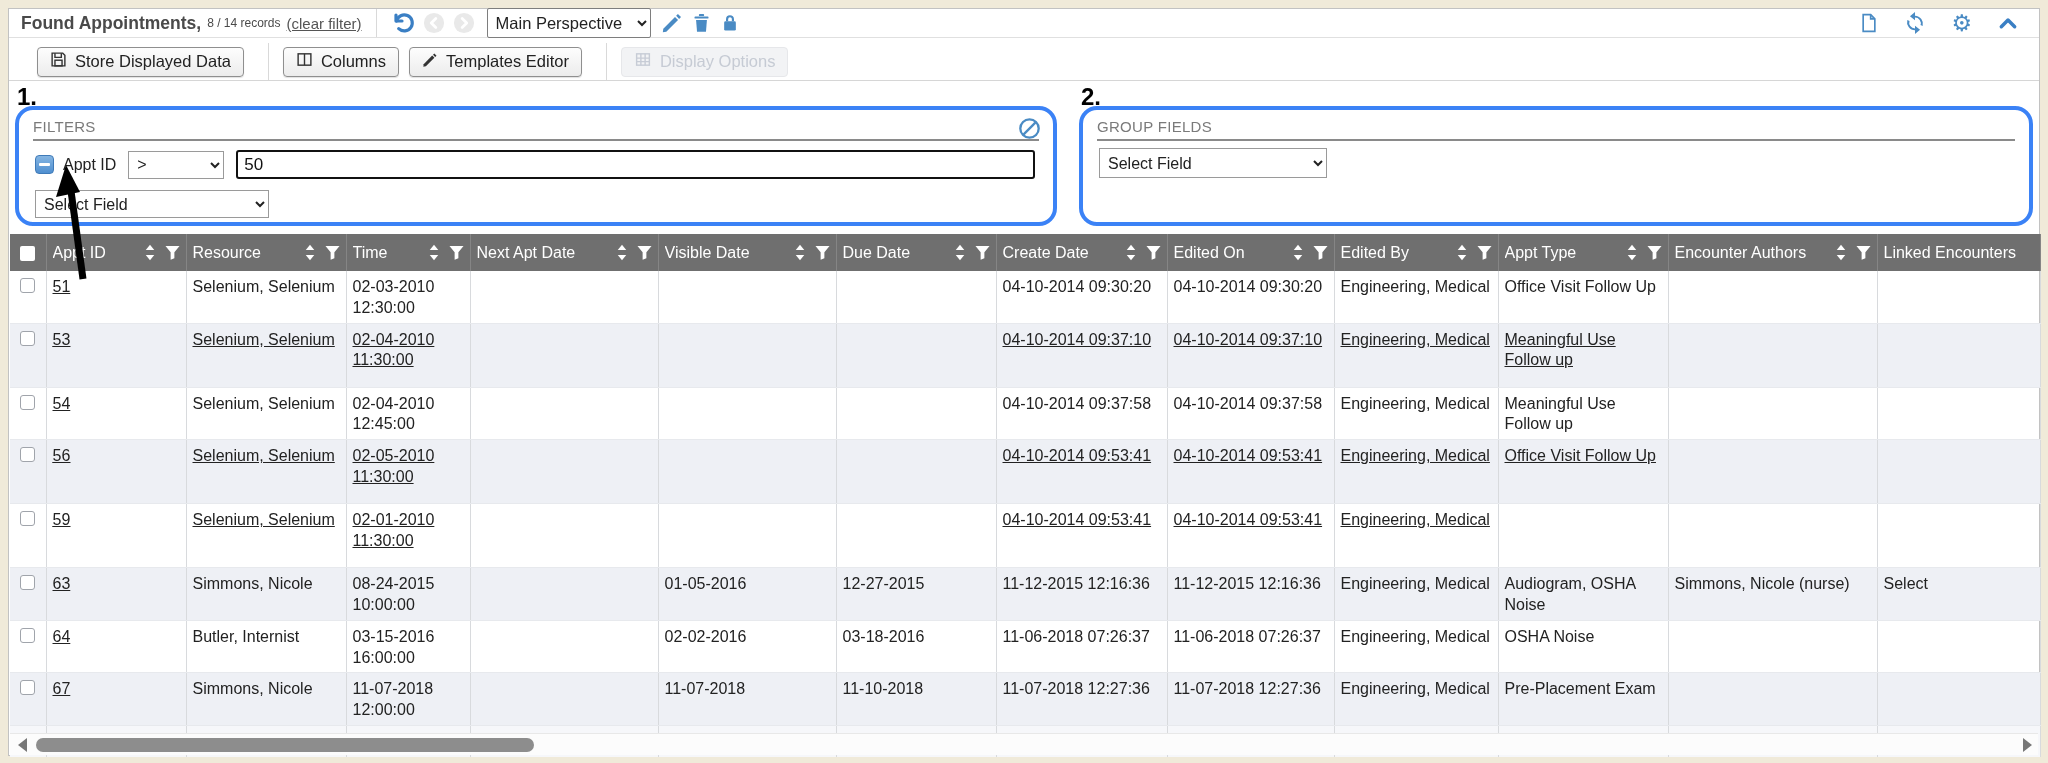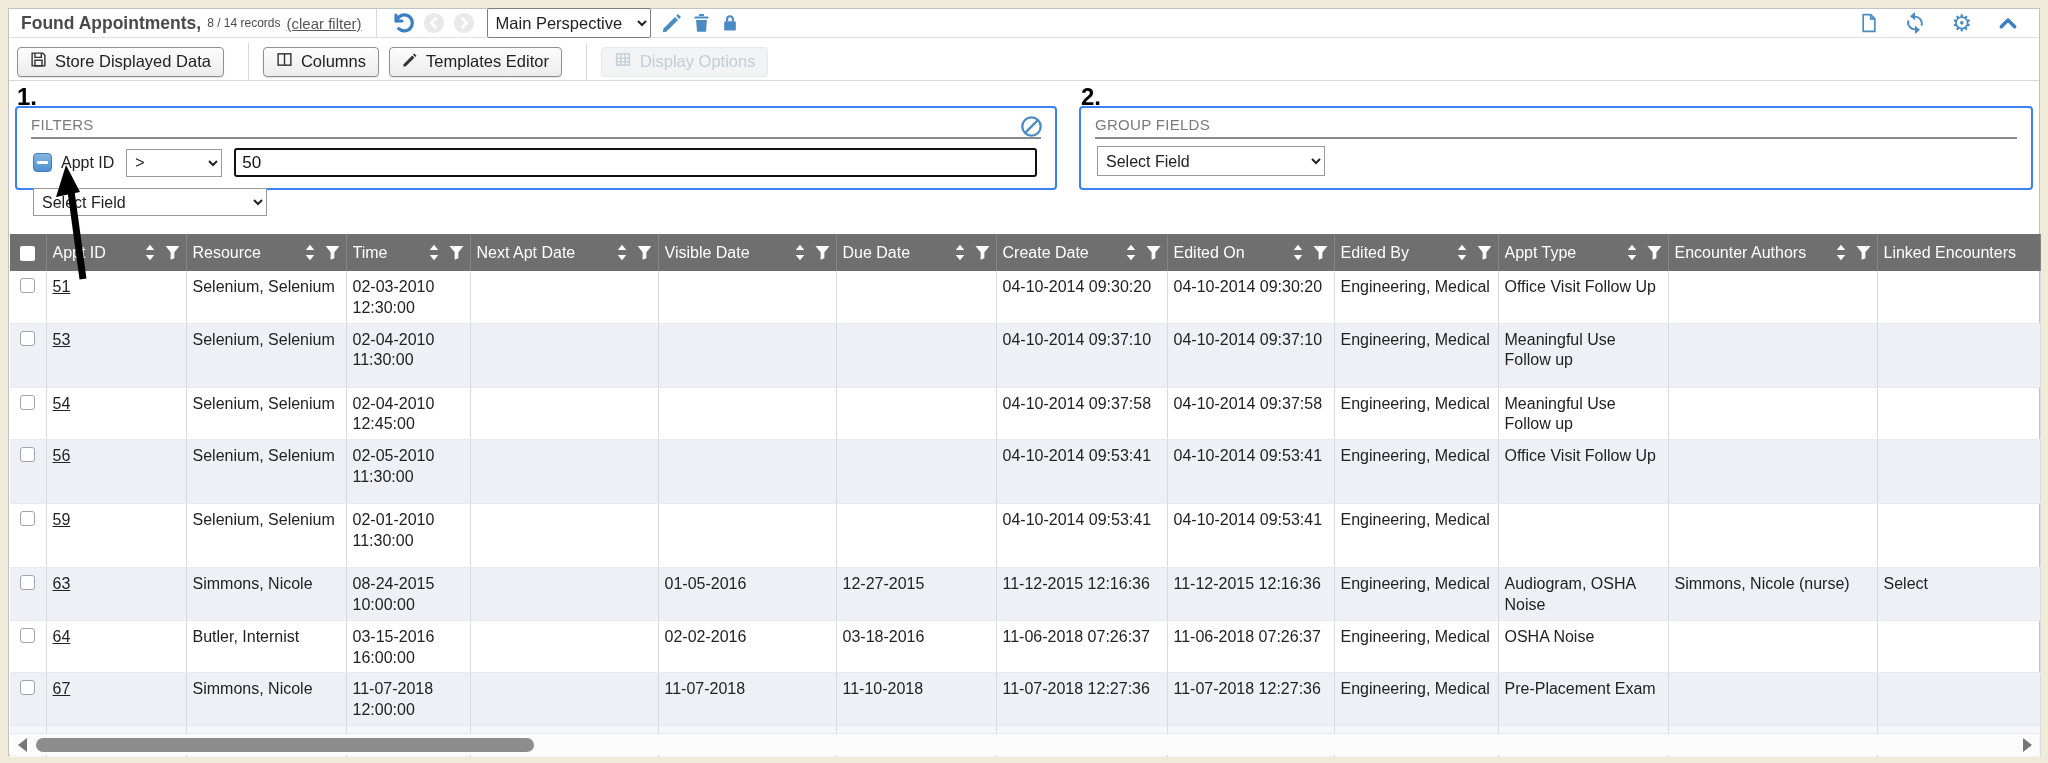--- a/index.html
+++ b/index.html
@@ -19,30 +19,30 @@
   .vdiv { width:1px; align-self:stretch; background:#d9d9d9; margin:0 14px; }
   .ibtn { display:inline-flex; align-items:center; justify-content:center; margin-right:8px; cursor:pointer; }
   select.persp { height:30px; width:164px; font-size:16.5px; color:#222; border:1px solid #7e7e7e;
                  border-radius:2px; background:#fff; margin:0 10px 0 4px; padding:0 4px;
                  font-family:"Liberation Sans",sans-serif; }
   .tb1-right { margin-left:auto; display:flex; align-items:center; gap:17px; }
   .gear-glyph { font-size:23px; color:#4a8bc4; line-height:1; }
 
   
   .tb2 { position:absolute; left:0; top:34px; right:0; height:38px; display:flex; align-items:center;
-         padding:0 8px; border-bottom:1px solid #d6d6d6; }
+         padding:0 28px; border-bottom:1px solid #d6d6d6; }
   .btn { display:inline-flex; align-items:center; gap:8px; height:30px; padding:0 12px;
          font-size:16.5px; color:#222; background:linear-gradient(#fdfdfd,#ececec);
          border:1px solid #8f8f8f; border-radius:4px; cursor:pointer; margin-right:10px;
          box-shadow:0 1px 1px rgba(0,0,0,.12); }
   .btn.disabled { background:#f2f3f5; border-color:#e6e7ea; color:#c6cbd4; box-shadow:none; cursor:default; }
 
   
-  .subpanel { position:absolute; top:97px; height:84px; background:#fff;
-              border:2px solid #3b82f6; border-radius:4px; }
+  .subpanel { position:absolute; top:97px; height:120px; background:#fff;
+              border:4px solid #3b82f6; border-radius:18px; }
   .subpanel.filters { left:6px; width:1042px; }
   .subpanel.groups  { left:1070px; width:954px; }
   .sp-title { position:absolute; left:14px; right:14px; top:8px; font-size:15px; color:#7a7a7a;
               letter-spacing:.3px; border-bottom:2px solid #8a8a8a; padding-bottom:4px; }
   .noicon { position:absolute; right:12px; top:7px; cursor:pointer; }
   .frow { position:absolute; left:16px; right:18px; top:40px; display:flex; align-items:center; }
   .minусbtn,.minusbtn { width:19px; height:19px; border-radius:4px; border:1px solid #3f7ab8;
         background:linear-gradient(#85b5e2,#4f8fd0); display:inline-flex; align-items:center;
         justify-content:center; cursor:pointer; flex:0 0 auto; }
   .minusbar { width:11px; height:3px; background:#fff; border-radius:1px; }
@@ -65,21 +65,21 @@
   .grid { position:absolute; left:1px; top:225px; width:2030px; }
   table { border-collapse:collapse; table-layout:fixed; width:2030px; font-size:16px; color:#222; }
   th { background:#6f6f6f; color:#fff; font-weight:normal; font-size:16px; text-align:left;
        padding:0 6px; height:37px; border-right:1px solid #858585; overflow:hidden; cursor:pointer; }
   th .hwrap { display:flex; align-items:center; }
   th .h-label { flex:1; white-space:nowrap; overflow:hidden; }
   th .h-icons { display:inline-flex; align-items:center; gap:9px; margin-left:4px; }
   td { vertical-align:top; padding:6px 6px 4px 6px; border-right:1px solid #d8dadd;
        border-bottom:1px solid #e7e9ed; line-height:1.3; overflow:hidden; }
   tr.alt td { background:#eef0f5; }
-  tr.r46 { height:46px; } tr.r64 { height:64px; } tr.r50 { height:50px; } tr.r32 { height:32px; }
+  tr.r46 { height:46px; } tr.r64 { height:64px;text-decoration:underline; } tr.r50 { height:50px; } tr.r32 { height:32px; }
   td.c-check, th.c-check { width:36px; text-align:center; padding:7px 0 0 0; }
   th.c-check { padding:0; text-align:center; }
   td.c-id { text-align:left; padding-right:9px; }
   td.c-id a { color:#222; text-decoration:underline; }
   td.nowrap { white-space:nowrap; }
   tr.footer td { background:#f6f7fa; border-bottom:none; }
   .hdr-check { display:inline-block; width:15px; height:15px; background:#fff; border-radius:2px;
                cursor:pointer; vertical-align:middle; }
   input[type="checkbox"] { appearance:none; -webkit-appearance:none; width:15px; height:15px;
         border:1.5px solid #a0a4ab; border-radius:3px; background:#fff; cursor:pointer; }

